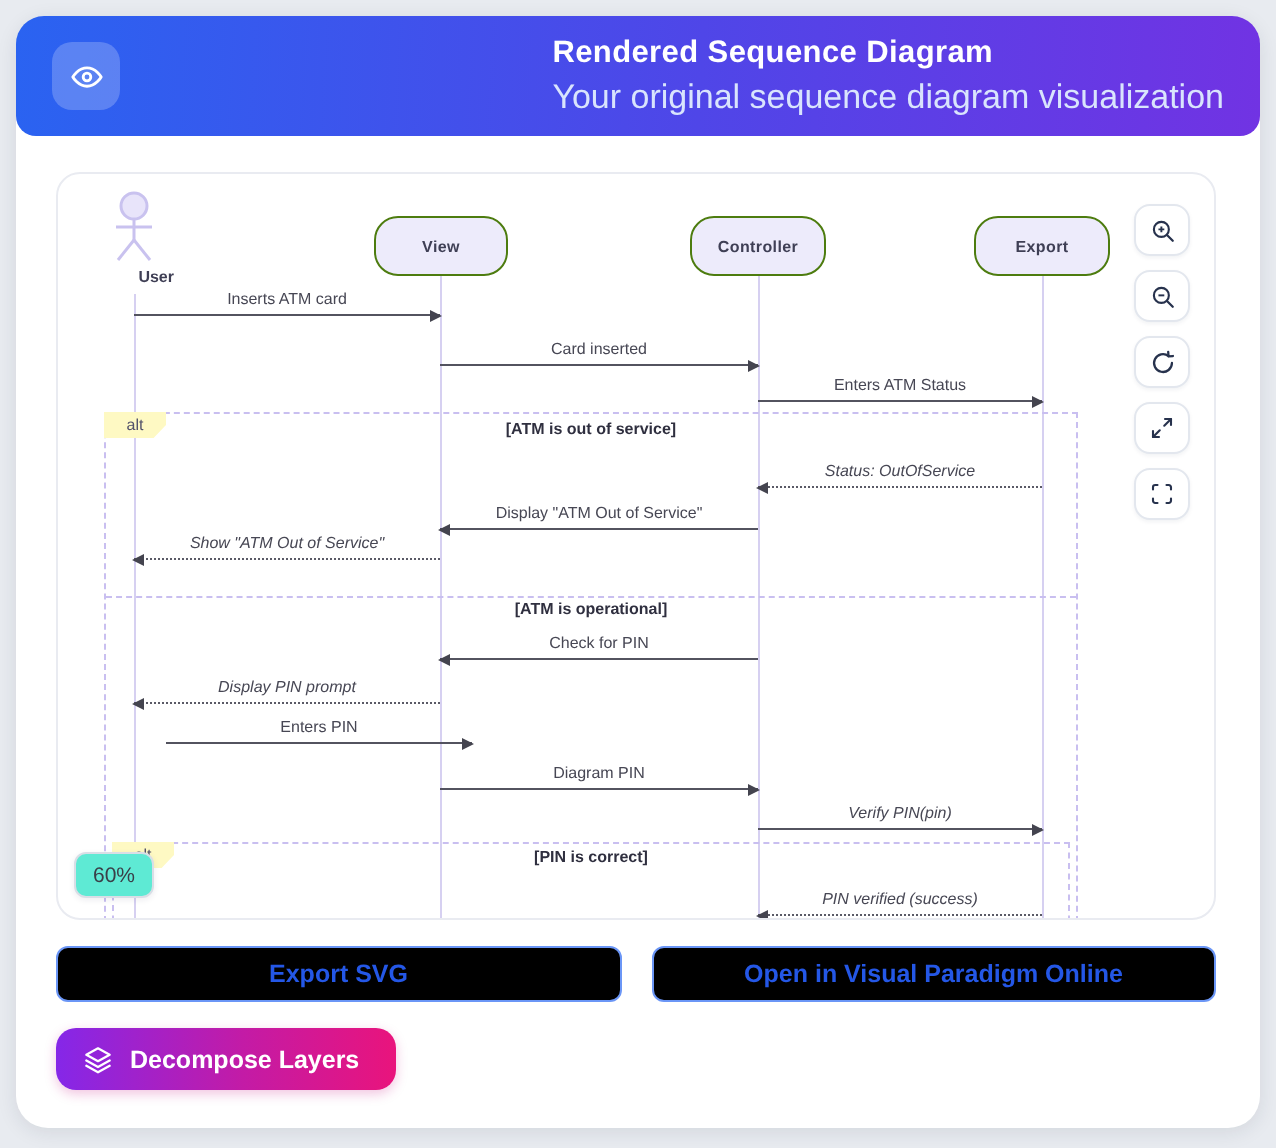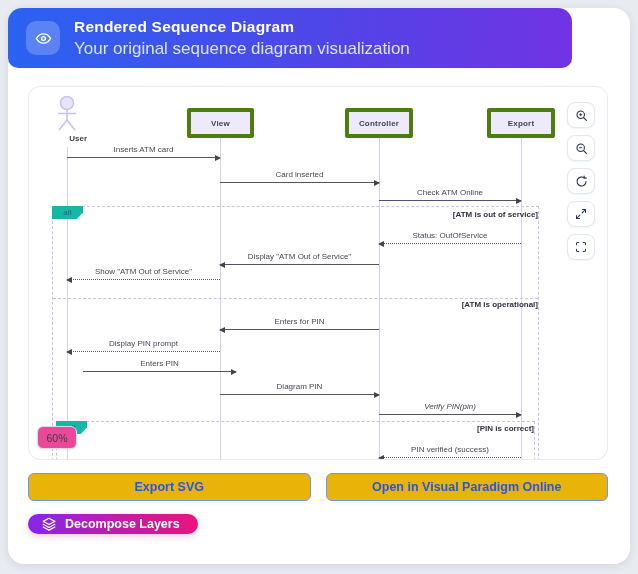--- a/index.html
+++ b/index.html
@@ -3,81 +3,81 @@
 <meta charset="utf-8">
 <style>
   * { margin:0; padding:0; box-sizing:border-box; }
   html,body { width:638px; height:574px; }
   body { background:#e8ebf0; font-family:"Liberation Sans", sans-serif; position:relative; overflow:hidden; }
 
   .panel { position:absolute; left:8px; top:8px; width:622px; height:556px;
            background:#fff; border-radius:16px; box-shadow:0 2px 10px rgba(30,40,60,.10); }
 
   
-  .header { position:absolute; left:0; top:0; width:564px; height:60px;
+  .header { position:absolute; left:0; top:0; width:622px; height:60px;
             background:linear-gradient(93deg,#2a63f1 0%,#4f46e8 55%,#7133e3 100%);
-            border-radius:14px 14px 10px 10px; display:flex; align-items:center; padding:0 18px; }
+            border-radius:14px 14px 10px 10px; display:flex; align-items:center; padding:0 18px;justify-content:space-between; }
   .header-icon { width:34px; height:34px; border-radius:10px; background:rgba(255,255,255,.22);
                  display:flex; align-items:center; justify-content:center; flex:0 0 auto; }
   .header-text { margin-left:14px; }
   .header-title { color:#fff; font-size:15.5px; font-weight:700; letter-spacing:.2px; }
   .header-sub { color:#d9e4fd; font-size:17px; margin-top:3px; }
 
   
   .diagram-card { position:absolute; left:20px; top:78px; width:580px; height:374px;
                   background:#fff; border:1px solid #e9ebf1; border-radius:12px; overflow:hidden; }
 
   .lifeline { position:absolute; width:1px; background:#d6d0f1; }
 
-  .pbox { position:absolute; top:21px; height:30px; background:#edebfb; border:4px solid #4d7c0f;
-          border-radius:2px; font-size:8px; color:#3f3f55; display:flex; align-items:center;
+  .pbox { position:absolute; top:21px; height:30px; background:#edebfb; border:1px solid #4d7c0f;
+          border-radius:12px; font-size:8px; color:#3f3f55; display:flex; align-items:center;
           justify-content:center; font-weight:700; letter-spacing:.2px; }
 
   .actor-figure { position:absolute; left:25px; top:8px; }
   .actor-label { position:absolute; left:18px; top:47px; width:40px; text-align:right;
                  font-size:8px; font-weight:700; color:#3f3f55; }
 
   
   .msg { position:absolute; height:16px; }
   .msg.solid  { border-bottom:1px solid #53535f; }
-  .msg.dotted { border-bottom:1px dotted #5a5a66; }
+  .msg.dotted { border-bottom:1px dotted #5a5a66;font-style:italic; }
   .msg-label { position:absolute; left:0; right:0; bottom:3px; text-align:center;
                font-size:8px; color:#474754; white-space:nowrap; }
   .msg .head { position:absolute; bottom:-3.5px; width:0; height:0;
                border-top:3px solid transparent; border-bottom:3px solid transparent; }
   .msg.right .head { right:-1px; border-left:6px solid #44444f; }
   .msg.left  .head { left:-1px;  border-right:6px solid #44444f; }
 
   
   .frame { position:absolute; border:1px dashed #c9bff0; border-bottom:none; }
   .alt-tag { position:absolute; top:-1px; left:-1px; width:31px; height:13px; line-height:13px;
-             text-align:center; font-size:8px; font-weight:400; background:#14b8a6; color:#52526a;
+             text-align:center; font-size:8px; font-weight:400; background:#fef9c3; color:#52526a;
              clip-path:polygon(0 0,100% 0,100% 50%,80% 100%,0 100%); }
-  .cond { position:absolute; left:0; right:0; text-align:right; font-size:8px; font-weight:700;
+  .cond { position:absolute; left:0; right:0; text-align:center; font-size:8px; font-weight:700;
           color:#2f2f3f; white-space:nowrap; }
   .divider { position:absolute; left:0; right:0; border-top:1px dashed #c9bff0; }
 
   
   .zoom-toolbar { position:absolute; top:15px; right:12px; display:flex; flex-direction:column; gap:7px; }
   .ztn { width:28px; height:26px; background:#fff; border:1px solid #e3e7ee; border-radius:8px;
          display:flex; align-items:center; justify-content:center; color:#27324d;
          box-shadow:0 1px 2px rgba(20,30,60,.06); cursor:pointer; }
 
-  .zoom-badge { position:absolute; left:8px; top:339px; width:40px; height:23px; background:#ec4899;
+  .zoom-badge { position:absolute; left:8px; top:339px; width:40px; height:23px; background:#5eead4;
                 border:1px solid #d9dee6; border-radius:6px; font-size:10.5px; color:#3a3f48;
                 display:flex; align-items:center; justify-content:center;
                 box-shadow:0 1px 3px rgba(20,30,60,.08); }
 
   
   .btn-row { position:absolute; left:20px; top:465px; width:580px; display:flex; gap:15px; }
-  .btn-outline { flex:1; height:28px; background:#eab308; border:1px solid #6b96f6; border-radius:6px;
+  .btn-outline { flex:1; height:28px; background:#000000; border:1px solid #6b96f6; border-radius:6px;
                  color:#2457e6; font-size:12.5px; font-weight:600; display:flex; align-items:center;
                  justify-content:center; cursor:pointer; font-family:"Liberation Sans", sans-serif; }
 
-  .decompose-btn { position:absolute; left:20px; top:506px; height:20px; padding:0 18px 0 14px;
+  .decompose-btn { position:absolute; left:20px; top:506px; height:31px; padding:0 18px 0 14px;
                    background:linear-gradient(90deg,#8527e8 0%,#c31ba6 55%,#e9147c 100%);
                    border:none; border-radius:10px; color:#fff; font-size:12.5px; font-weight:700;
                    display:flex; align-items:center; gap:9px; cursor:pointer;
                    box-shadow:0 2px 6px rgba(200,20,130,.25); font-family:"Liberation Sans", sans-serif; }
 </style>
 </head>
 <body>
 
 <div class="panel">
 
@@ -130,37 +130,37 @@
 
     <div class="msg solid right" style="left:38px;  top:55px;  width:153px;">
       <div class="msg-label">Inserts ATM card</div>
         <i class="head"></i>
       </div>
     <div class="msg solid right" style="left:191px; top:80px;  width:159px;">
       <div class="msg-label">Card inserted</div>
         <i class="head"></i>
       </div>
     <div class="msg solid right" style="left:350px; top:98px;  width:142px;">
-      <div class="msg-label">Check ATM Online</div>
+      <div class="msg-label">Enters ATM Status</div>
         <i class="head"></i>
       </div>
     <div class="msg dotted left" style="left:350px; top:141px; width:142px;">
       <div class="msg-label">Status: OutOfService</div>
         <i class="head"></i>
       </div>
     <div class="msg solid left" style="left:191px; top:162px; width:159px;">
       <div class="msg-label">Display "ATM Out of Service"</div>
         <i class="head"></i>
       </div>
     <div class="msg dotted left" style="left:38px;  top:177px; width:153px;">
       <div class="msg-label">Show "ATM Out of Service"</div>
         <i class="head"></i>
       </div>
     <div class="msg solid left" style="left:191px; top:227px; width:159px;">
-      <div class="msg-label">Enters for PIN</div>
+      <div class="msg-label">Check for PIN</div>
         <i class="head"></i>
       </div>
     <div class="msg dotted left" style="left:38px;  top:249px; width:153px;">
       <div class="msg-label">Display PIN prompt</div>
         <i class="head"></i>
       </div>
     <div class="msg solid right" style="left:38px;  top:269px; width:153px;margin-left:16px;">
       <div class="msg-label">Enters PIN</div>
         <i class="head"></i>
       </div>

